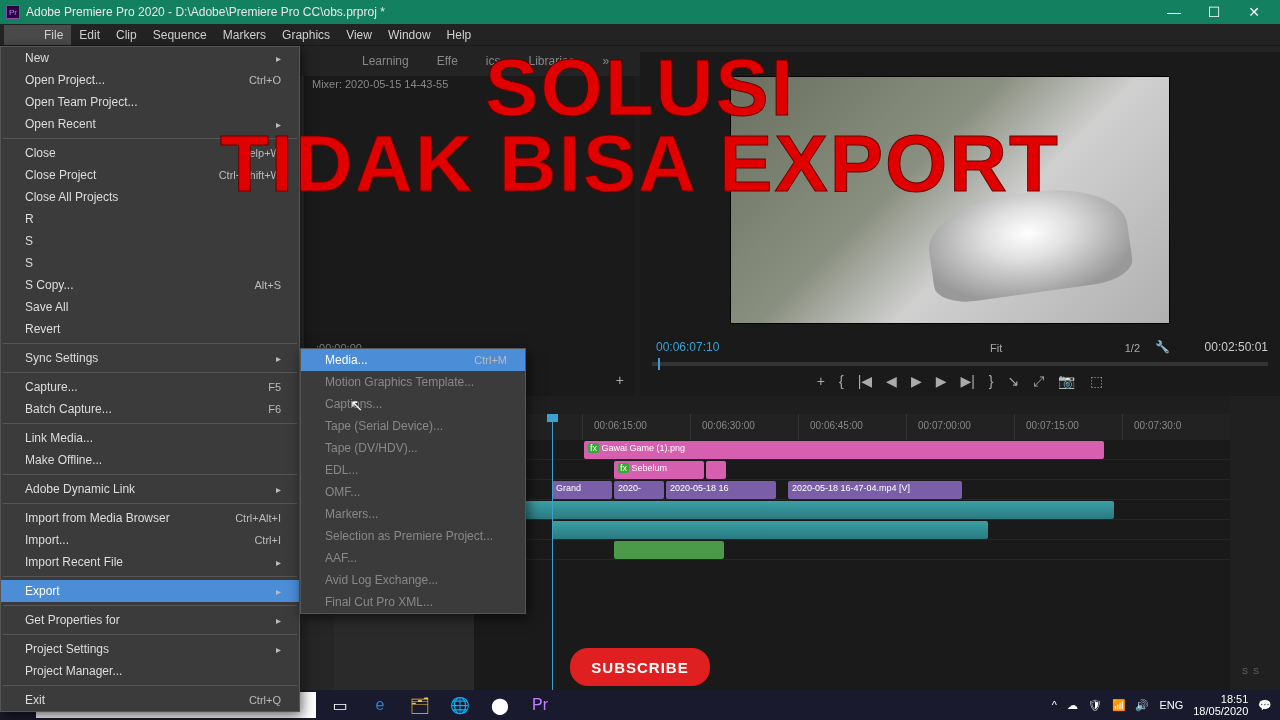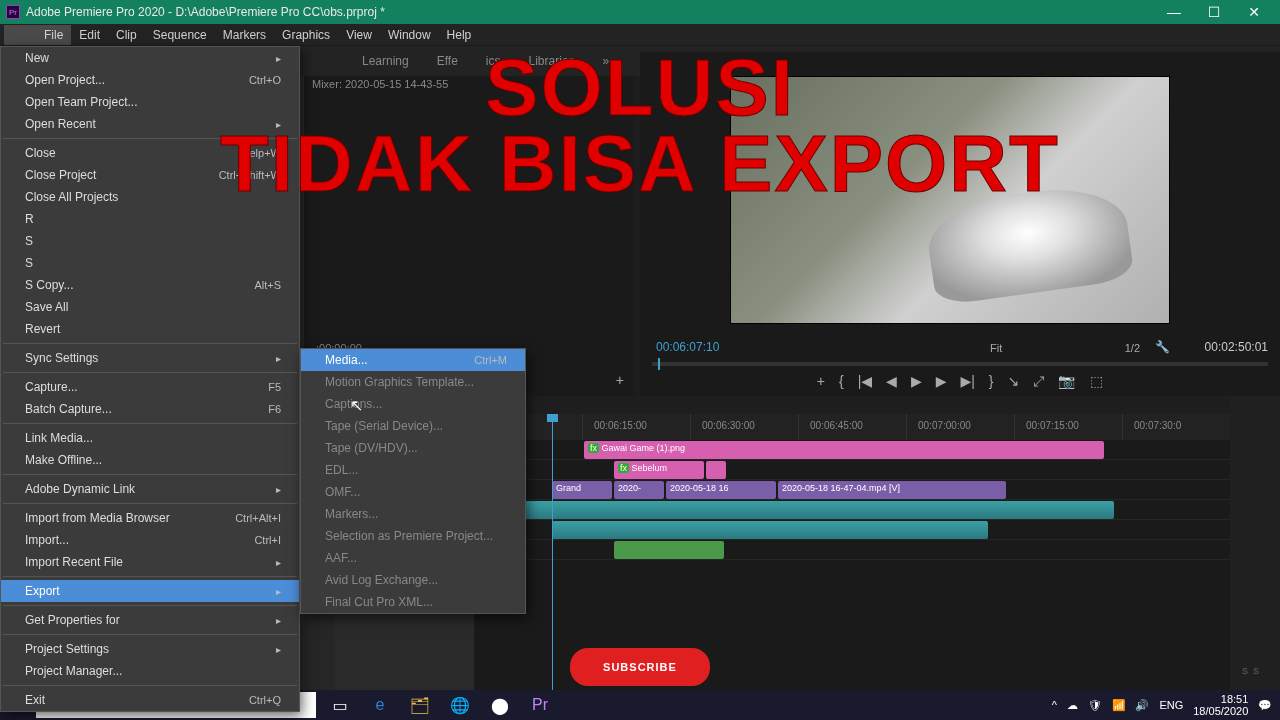--- a/index.html
+++ b/index.html
@@ -80,21 +80,21 @@
 .submenu .menu-item.highlighted { background: #4b8dd6; color: #fff;}
 
 
 .cursor { position: absolute; left: 350px; top: 396px; z-index: 200; font-size: 16px; color: #fff; pointer-events:none;}
 
 
 .overlay-text { position: absolute; top: 50px; left: 0; right: 0; text-align: center; z-index: 150; pointer-events: none;}
 .overlay-text .l { font-size: 80px; font-weight: 900; color: #e00000; letter-spacing: 2px; line-height: 0.95; font-family: Arial, sans-serif; -webkit-text-stroke: 1px #600;}
 
 
-.subscribe { position: absolute; bottom: 34px; left: 570px; width: 140px; height: 38px; background: #e02020; border-radius: 18px; display: flex; align-items: center; justify-content: center; color: #fff; font-weight: bold; font-size: 11px; z-index: 160; letter-spacing: 1px;}
+.subscribe { position: absolute; bottom: 34px; left: 570px; width: 140px; height: 38px; background: #e02020; border-radius: 18px; display: flex; align-items: center; justify-content: center; color: #fff; font-weight: bold; font-size: 15px; z-index: 160; letter-spacing: 1px;}
 
 
 .taskbar { position: absolute; bottom: 0; left: 0; right: 0; height: 30px; background: #1a1a2e; display: flex; align-items: center; color: #fff; font-size: 11px;}
 .taskbar .start { width: 36px; height: 30px; display:flex;align-items:center;justify-content:center; font-size:14px;}
 .taskbar .search { width: 280px; height: 26px; background: #fff; color: #666; display: flex; align-items: center; padding: 0 8px; border-radius: 0;}
 .taskbar .apps { display: flex; gap: 0; margin-left: 4px;}
 .taskbar .app { width: 40px; height: 30px; display: flex; align-items: center; justify-content: center; font-size: 16px;}
 .taskbar .tray { margin-left: auto; display: flex; align-items: center; gap: 10px; padding-right: 8px; font-size: 11px;}
 .taskbar .tray .clock { text-align: right; line-height: 1.1;}
 </style>
@@ -225,21 +225,21 @@
         <div class="clip pink" style="left:110px;width:520px"><span style="background:#3a3;padding:0 2px;border-radius:2px">fx</span> <span>Gawai Game (1).png</span></div>
       </div>
       <div class="tl-track">
         <div class="clip pink" style="left:140px;width:90px"><span style="background:#3a3;padding:0 2px;border-radius:2px">fx</span> <span>Sebelum</span></div>
         <div class="clip pink" style="left:232px;width:20px"></div>
       </div>
       <div class="tl-track">
         <div class="clip purple" style="left:78px;width:60px">Grand</div>
         <div class="clip purple" style="left:140px;width:50px">2020-</div>
         <div class="clip purple" style="left:192px;width:110px">2020-05-18 16</div>
-        <div class="clip purple" style="left:304px;width:228px">2020-05-18 16-47-04.mp4 [V]</div>
+        <div class="clip purple" style="left:314px;width:174px">2020-05-18 16-47-04.mp4 [V]</div>
       </div>
       <div class="tl-track">
           <div class="clip aud" style="left:0;width:640px"></div>
         </div>
       <div class="tl-track">
           <div class="clip aud" style="left:78px;width:436px"></div>
         </div>
       <div class="tl-track">
           <div class="clip green" style="left:140px;width:110px"></div>
         </div>

